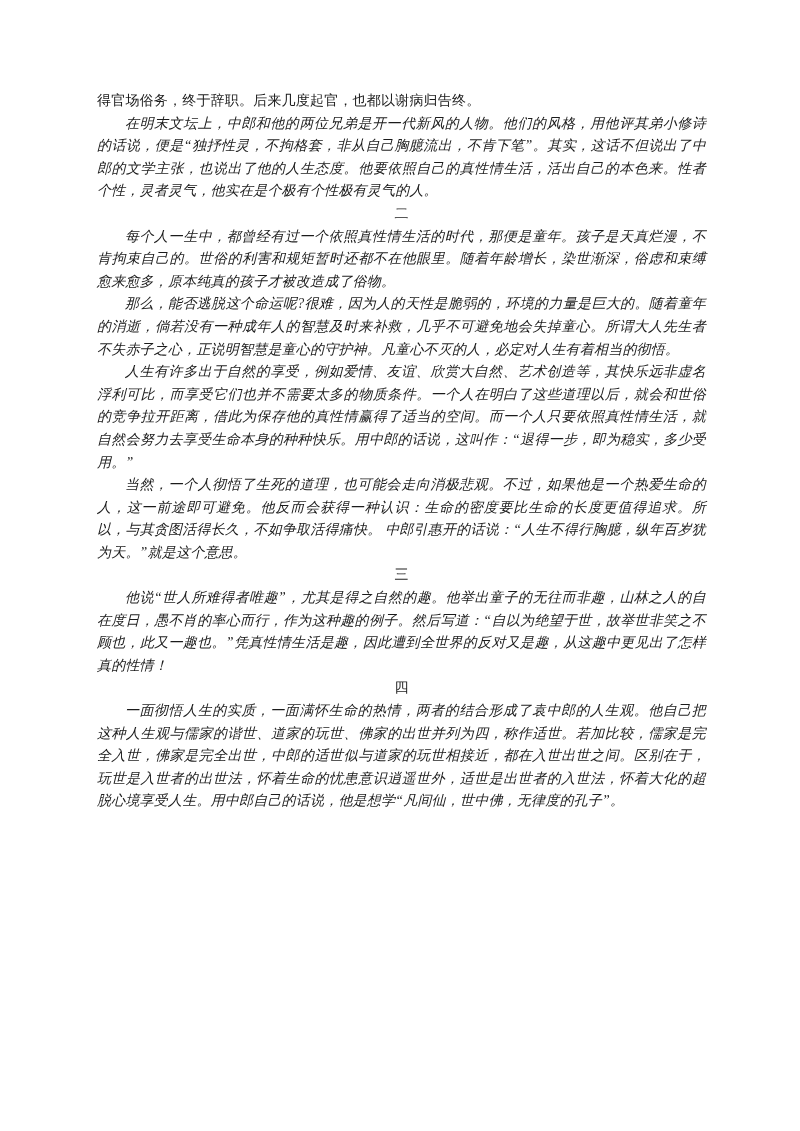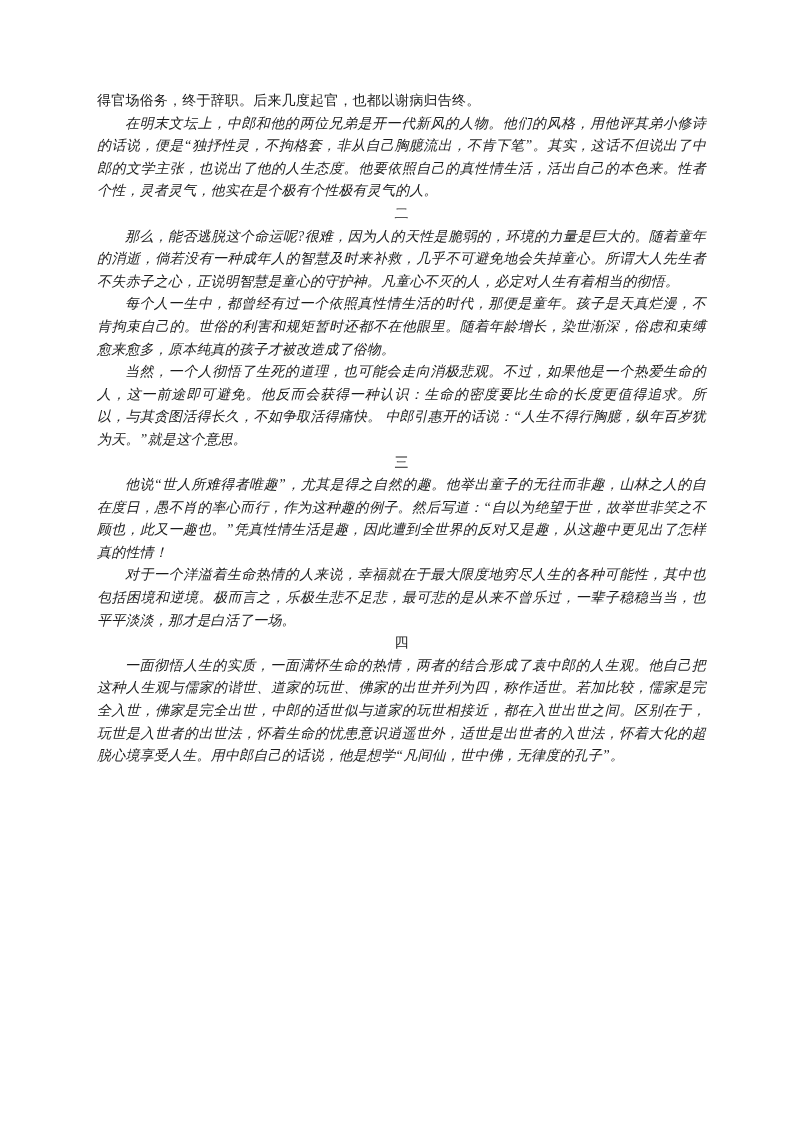--- a/index.html
+++ b/index.html
@@ -44,22 +44,22 @@
   }
 </style>
 </head>
 <body>
 
 <div class="page">
   <div class="text-block" id="essay-body">
       <p class="para noindent">得官场俗务，终于辞职。后来几度起官，也都以谢病归告终。</p>
       <p class="para indent">在明末文坛上，中郎和他的两位兄弟是开一代新风的人物。他们的风格，用他评其弟小修诗的话说，便是“独抒性灵，不拘格套，非从自己胸臆流出，不肯下笔”。其实，这话不但说出了中郎的文学主张，也说出了他的人生态度。他要依照自己的真性情生活，活出自己的本色来。性者个性，灵者灵气，他实在是个极有个性极有灵气的人。</p>
       <p class="section-heading">二</p>
+      <p class="para indent">每个人一生中，都曾经有过一个依照真性情生活的时代，那便是童年。孩子是天真烂漫，不肯拘束自己的。世俗的利害和规矩暂时还都不在他眼里。随着年龄增长，染世渐深，俗虑和束缚愈来愈多，原本纯真的孩子才被改造成了俗物。</p>
       <p class="para indent">那么，能否逃脱这个命运呢?很难，因为人的天性是脆弱的，环境的力量是巨大的。随着童年的消逝，倘若没有一种成年人的智慧及时来补救，几乎不可避免地会失掉童心。所谓大人先生者不失赤子之心，正说明智慧是童心的守护神。凡童心不灭的人，必定对人生有着相当的彻悟。</p>
-      <p class="para indent">每个人一生中，都曾经有过一个依照真性情生活的时代，那便是童年。孩子是天真烂漫，不肯拘束自己的。世俗的利害和规矩暂时还都不在他眼里。随着年龄增长，染世渐深，俗虑和束缚愈来愈多，原本纯真的孩子才被改造成了俗物。</p>
+      <p class="para indent">人生有许多出于自然的享受，例如爱情、友谊、欣赏大自然、艺术创造等，其快乐远非虚名浮利可比，而享受它们也并不需要太多的物质条件。一个人在明白了这些道理以后，就会和世俗的竞争拉开距离，借此为保存他的真性情赢得了适当的空间。而一个人只要依照真性情生活，就自然会努力去享受生命本身的种种快乐。用中郎的话说，这叫作：“退得一步，即为稳实，多少受用。”</p>
       <p class="para indent">当然，一个人彻悟了生死的道理，也可能会走向消极悲观。不过，如果他是一个热爱生命的人，这一前途即可避免。他反而会获得一种认识：生命的密度要比生命的长度更值得追求。所以，与其贪图活得长久，不如争取活得痛快。 中郎引惠开的话说：“人生不得行胸臆，纵年百岁犹为天。”就是这个意思。</p>
       <p class="section-heading">三</p>
       <p class="para indent">他说“世人所难得者唯趣”，尤其是得之自然的趣。他举出童子的无往而非趣，山林之人的自在度日，愚不肖的率心而行，作为这种趣的例子。然后写道：“自以为绝望于世，故举世非笑之不顾也，此又一趣也。”凭真性情生活是趣，因此遭到全世界的反对又是趣，从这趣中更见出了怎样真的性情！</p>
-      <p class="para indent">对于一个洋溢着生命热情的人来说，幸福就在于最大限度地穷尽人生的各种可能性，其中也包括困境和逆境。极而言之，乐极生悲不足悲，最可悲的是从来不曾乐过，一辈子稳稳当当，也平平淡淡，那才是白活了一场。</p>
       <p class="section-heading">四</p>
       <p class="para indent">一面彻悟人生的实质，一面满怀生命的热情，两者的结合形成了袁中郎的人生观。他自己把这种人生观与儒家的谐世、道家的玩世、佛家的出世并列为四，称作适世。若加比较，儒家是完全入世，佛家是完全出世，中郎的适世似与道家的玩世相接近，都在入世出世之间。区别在于，玩世是入世者的出世法，怀着生命的忧患意识逍遥世外，适世是出世者的入世法，怀着大化的超脱心境享受人生。用中郎自己的话说，他是想学“凡间仙，世中佛，无律度的孔子”。</p>
     </div>
 </div>
 
 </body></html>

